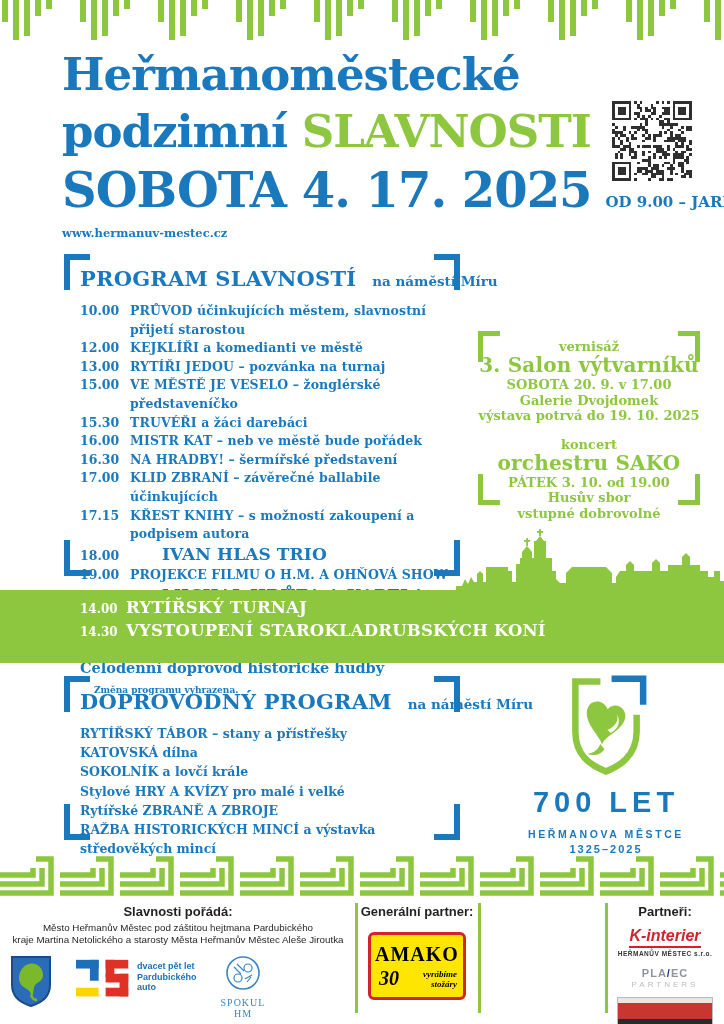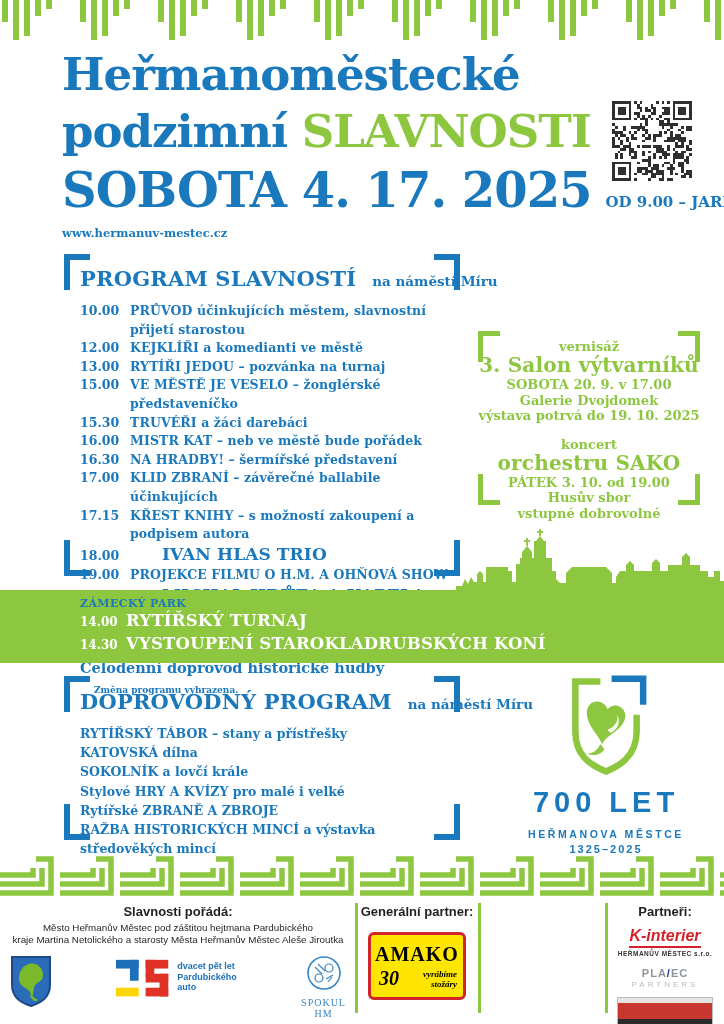--- a/index.html
+++ b/index.html
@@ -81,21 +81,21 @@
   
   #meander{left:0;top:854px;width:724px;height:44px;}
 
   
   #footer{left:0;top:900px;width:724px;height:124px;font-family:"Liberation Sans", sans-serif;color:#231f20;}
   .fdiv{position:absolute;top:3px;width:3px;height:110px;background:#8dc63f;}
   .f-col{position:absolute;top:4px;text-align:center;}
   .f-head{font-weight:bold;font-size:13px;}
   #f-org{left:10px;width:336px;}
   .f-small{font-size:9.8px;line-height:12px;margin-top:3px;}
-  .f-logos{display:flex;justify-content:space-between;align-items:flex-start;margin-top:9px;}
+  .f-logos{display:flex;justify-content:flex-start;align-items:flex-start;gap:24px;margin-top:9px;}
   #f-general{left:360px;width:114px;}
   #f-major{left:483px;width:118px;}
   #f-partners{left:609px;width:112px;}
 
   
   #amako{width:92px;height:62px;background:#ffe600;border:3px solid #d2232a;border-radius:6px;margin:13px auto 0;position:relative;color:#000000;overflow:hidden;font-family:Liberation Serif, serif;}
   .amako-name{font-weight:bold;font-size:20px;letter-spacing:1px;margin-top:8px;}
   .amako-30{position:absolute;left:8px;top:32px;font-weight:bold;font-style:italic;font-size:20px;}
   .amako-tag{position:absolute;right:6px;top:34px;font-weight:bold;font-style:italic;font-size:9px;line-height:10px;text-align:right;}
 
@@ -270,21 +270,20 @@
     60,37 64,37 64,31 66,31 66,25 71,19 76,25 76,31 78,31 78,14 80,14 84,9 88,14 90,14 90,31 96,31 96,44 100,44 100,52 104,56 110,56
     110,46 116,40 150,40 156,46 156,56 160,56 160,50 164,44 170,44 170,38 174,34 178,38 178,44 196,44 196,36 200,32 204,36 204,44 212,44
     212,38 226,38 226,30 230,26 234,30 234,38 244,38 244,44 252,44 252,50 258,50 258,44 264,44 264,54 268,54 268,64 Z"></path>
   <rect x="70.2" y="11" width="1.8" height="8" fill="#8dc63f"></rect>
   <rect x="68" y="13" width="6.2" height="1.8" fill="#8dc63f"></rect>
   <rect x="83.1" y="2" width="1.8" height="7" fill="#8dc63f"></rect>
   <rect x="81" y="4" width="6.2" height="1.8" fill="#8dc63f"></rect>
 </svg>
 
 <div id="park-band" class="abs">
-  <div class="band-loc">ZÁMECKÝ PARK</div>
   <div>
 
       <div class="band-row">
         <span class="band-time">14.00</span>
         <span class="band-text">RYTÍŘSKÝ TURNAJ</span>
       </div>
 
       <div class="band-row">
         <span class="band-time">14.30</span>
         <span class="band-text">VYSTOUPENÍ STAROKLADRUBSKÝCH KONÍ</span>

